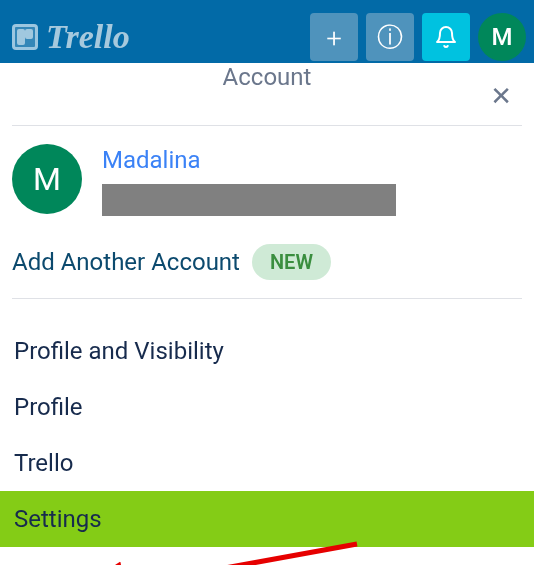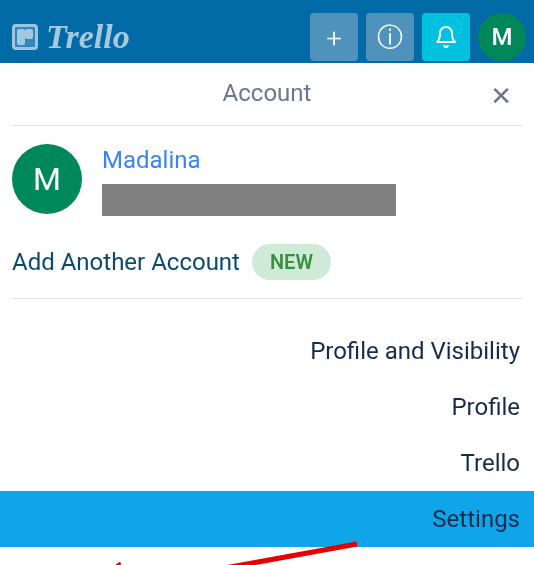--- a/index.html
+++ b/index.html
@@ -54,21 +54,21 @@
     background:#fff; 
   }
   .panel-scroll {
      position:absolute; top:0; left:0; right:0; bottom:0;
      overflow-y:scroll;
   }
   .panel {
     padding:0 12px;
   }
   .panel-header {
-    display:flex; align-items:center; justify-content:center;
+    display:flex; align-items:flex-start; justify-content:center;
     position:relative; height:60px;
   }
   .panel-title {
     font-size:24px; color:#6b778c; font-weight:400;
   }
   .close-x {
     position:absolute; right:10px; top:20px; font-size:26px; color:#6b778c;
     cursor:pointer; line-height:1;
   }
   .hr { height:1px; background:#dfe1e6; margin:2px 0 18px 0;}
@@ -89,23 +89,23 @@
   }
   .add-row {
     display:flex; align-items:center; gap:12px; margin-top:20px;
   }
   .add-text { font-size:24px; color:#0c4a6e;}
   .pill {
     background:#cfead6; color:#3a8e3f; font-weight:600;
     padding:6px 18px; border-radius:20px; font-size:20px;
   }
   .menu-item {
-    font-size:24px; color:#172b4d; padding:14px 2px; cursor:pointer;text-align:right;
+    font-size:24px; color:#172b4d; padding:14px 2px; cursor:pointer;
   }
-  .menu-item.hl { background:#0ea5e9; margin:0 -12px; padding:14px 14px;}
+  .menu-item.hl { background:#84cc16; margin:0 -12px; padding:14px 14px;}
   
   .arrow-svg {
     position:absolute; left:95px; top:463px; pointer-events:none;
   }
   .spacer-bottom { height:600px; } 
   
   .panel-scroll::-webkit-scrollbar { width:14px;}
   .panel-scroll::-webkit-scrollbar-track { background:#f4f5f7;}
   .panel-scroll::-webkit-scrollbar-thumb { background:#c1c7d0; border-radius:6px;}
 </style>

